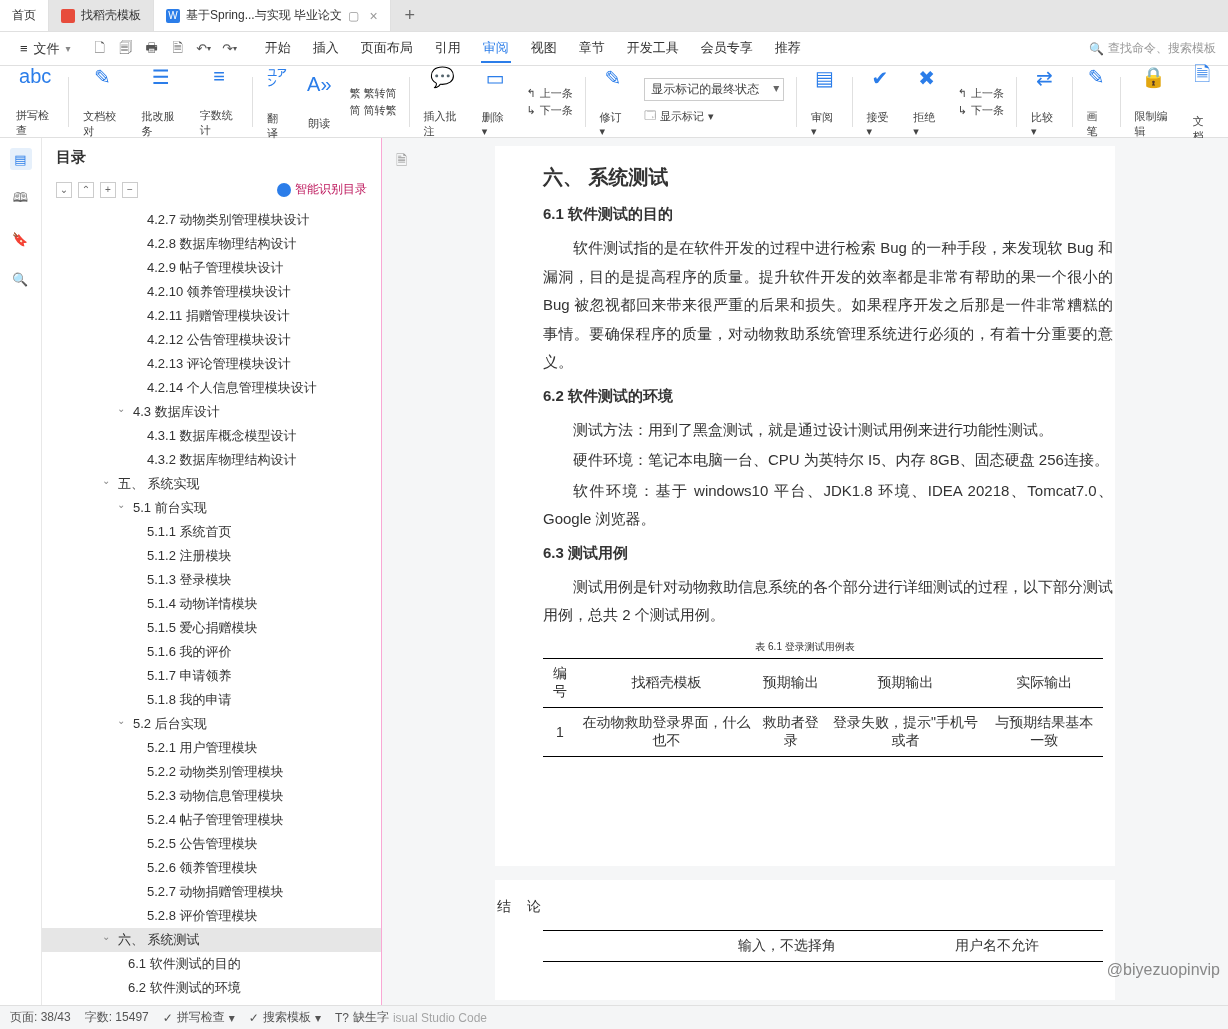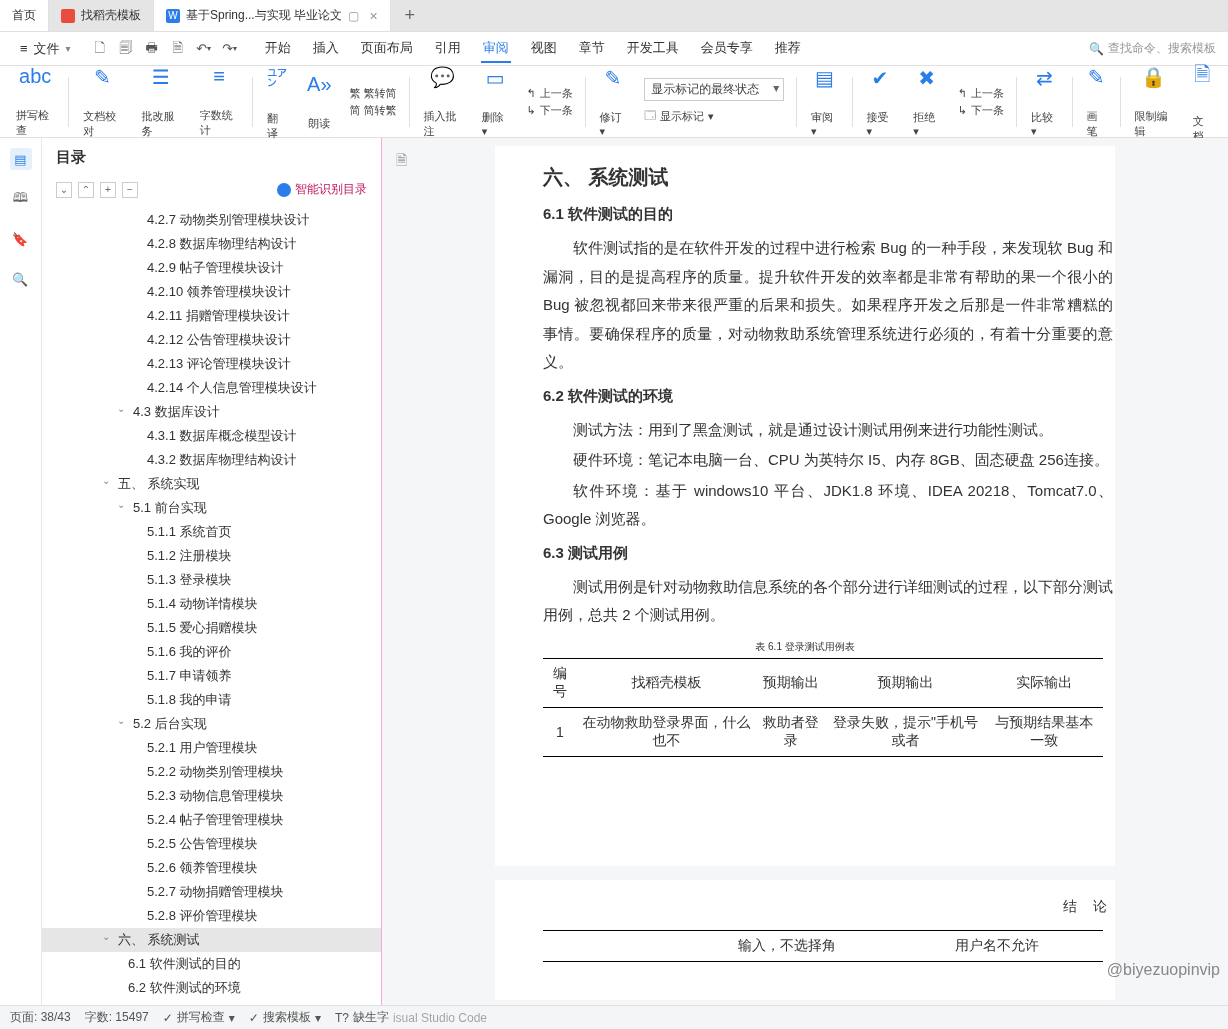--- a/index.html
+++ b/index.html
@@ -49,21 +49,21 @@
 .page{background:#fff;margin:8px auto;width:620px;padding:12px 2px 12px 2px;min-height:720px;font-family:SimSun,serif}
 .doc-icon{position:absolute;left:14px;top:12px;color:#999;font-size:14px}
 .h1{font-size:20px;font-weight:bold;margin:6px 0 14px 46px}
 .h2{font-size:15px;font-weight:bold;margin:10px 0 10px 46px}
 .para{font-size:15px;line-height:1.9;text-indent:2em;margin:0 0 2px 46px;text-align:justify}
 .tbl-caption{text-align:center;font-size:10px;margin:10px 0 4px}
 table.testtbl{border-collapse:collapse;margin-left:46px;width:560px;font-size:14px}
 table.testtbl th,table.testtbl td{border-top:1px solid #000;border-bottom:1px solid #000;padding:6px 4px;text-align:center}
 table.testtbl th{font-weight:normal}
 .page2{background:#fff;margin:14px auto 0;width:620px;padding:18px 2px;min-height:120px;font-family:SimSun,serif}
-.page2 .cap{text-align:right;font-size:14px;letter-spacing:6px;color:#333;margin-bottom:14px}
+.page2 .cap{text-align:left;font-size:14px;letter-spacing:6px;color:#333;margin-bottom:14px}
 .page2 table{border-collapse:collapse;margin-left:46px;width:560px;font-size:14px}
 .page2 td{border-top:1px solid #000;border-bottom:1px solid #000;padding:6px 4px;text-align:center}
 .statusbar{position:absolute;bottom:0;left:0;right:0;height:24px;background:#f4f5f6;border-top:1px solid #e0e0e0;display:flex;align-items:center;padding:0 10px;font-size:12px;color:#555;gap:14px}
 .statusbar .sitem{display:flex;align-items:center;gap:4px}
 .watermark{position:absolute;right:8px;bottom:28px;color:#888;font-size:16px}
 </style>
 </head>
 <body>
 
 <div class="tabbar">

